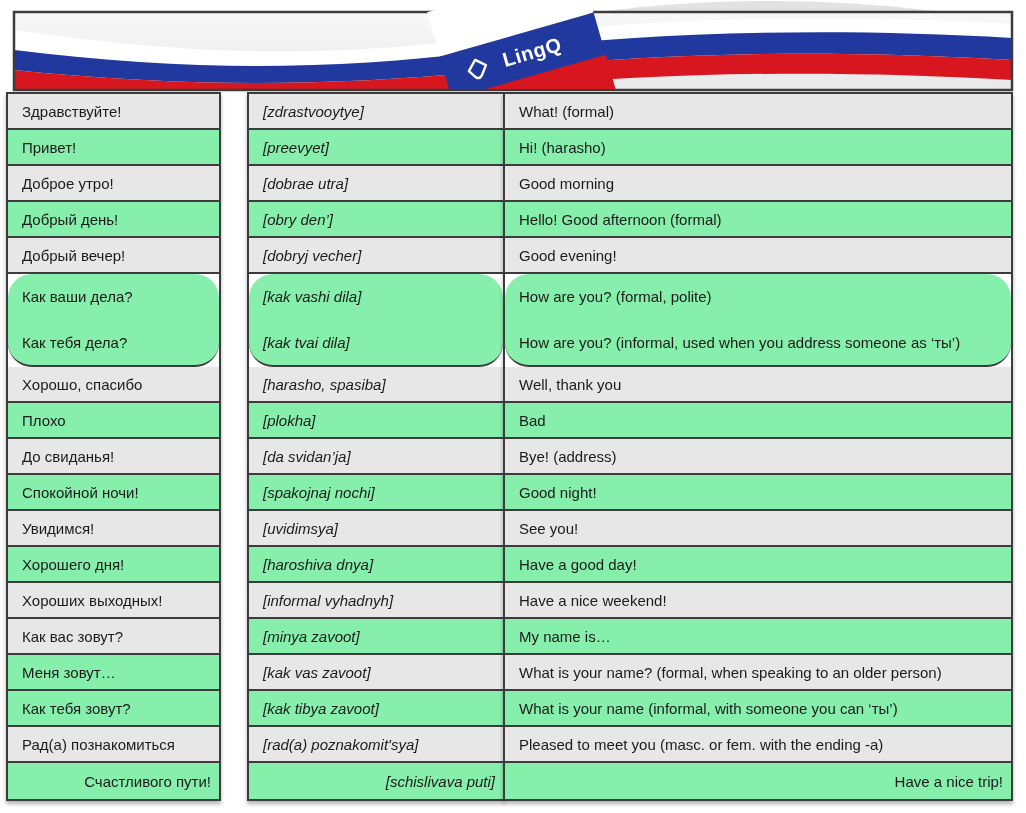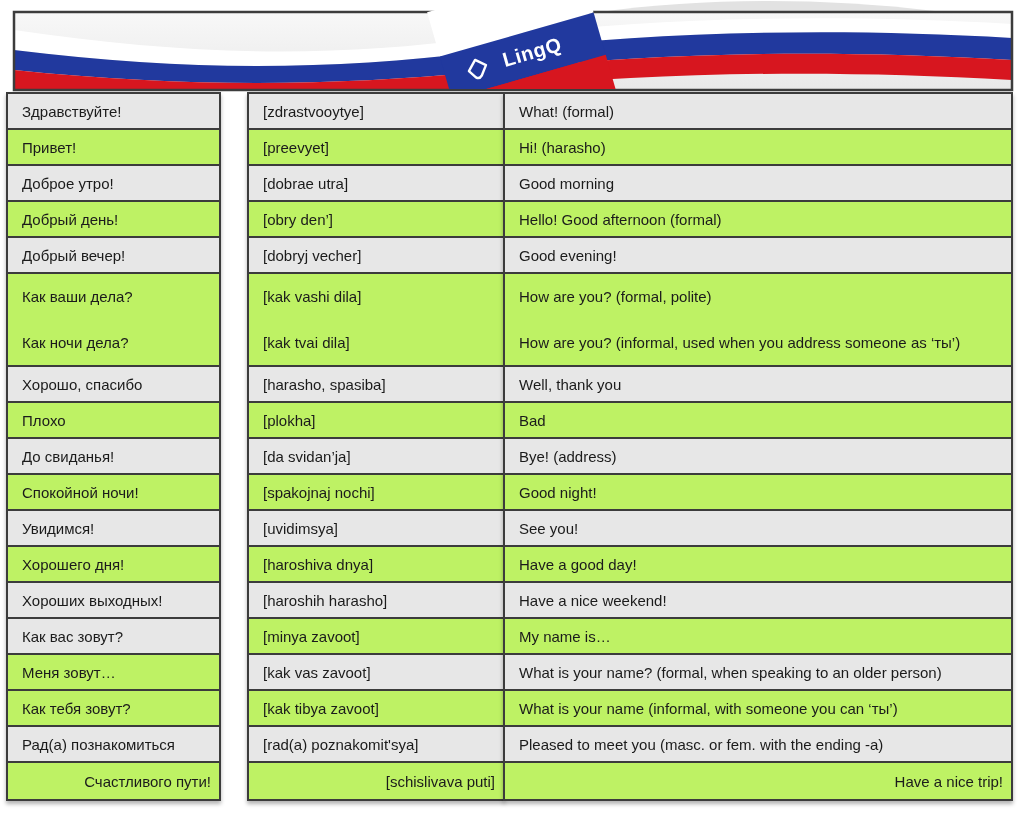--- a/index.html
+++ b/index.html
@@ -20,35 +20,35 @@
   .page{position:absolute;inset:0;background:#fff;}
   svg.banner{position:absolute;left:0;top:0;display:block;}
   .col{
     position:absolute;top:92px;
     box-sizing:border-box;
     border:2px solid var(--border);
     background:#fff;
     box-shadow:0 3px 4px rgba(0,0,0,.30);
   }
   .col-ru{left:6px;width:215px;}
-  .col-tr{left:247px;width:258px;}
+  .col-tr{left:247px;width:258px;font-style:italic;}
   .col-en{left:503px;width:510px;}
   .cell{
     box-sizing:border-box;
     height:36px;
     border-bottom:2px solid var(--border);
     display:flex;flex-direction:column;justify-content:center;align-items:flex-start;
     padding:0 8px 0 14px;
     font-size:15px;color:var(--text);
-    background:#bef264;
+    background:#86efac;
     white-space:nowrap;overflow:hidden;
   }
   .cell:last-child{border-bottom:none;align-items:flex-end;}
   .cell.shaded{background:var(--row-shaded);}
-  .cell.tall{height:93px;justify-content:space-around;}
+  .cell.tall{height:93px;justify-content:space-around;border-radius:24px;}
   .cell .line{line-height:17px;}
 </style>
 </head>
 <body>
 
 <div class="page">
 
   <svg class="banner" width="1026" height="92" viewBox="0 0 1026 92">
     <defs>
       <linearGradient id="bgGrad" x1="0" y1="0" x2="0" y2="1">
@@ -97,21 +97,21 @@
         <div class="line">Доброе утро!</div>
       </div>
       <div class="cell">
         <div class="line">Добрый день!</div>
       </div>
       <div class="cell shaded">
         <div class="line">Добрый вечер!</div>
       </div>
       <div class="cell tall">
         <div class="line">Как ваши дела?</div>
-        <div class="line">Как ночи дела?</div>
+        <div class="line">Как тебя дела?</div>
       </div>
       <div class="cell shaded">
         <div class="line">Хорошо, спасибо</div>
       </div>
       <div class="cell">
         <div class="line">Плохо</div>
       </div>
       <div class="cell shaded">
         <div class="line">До свиданья!</div>
       </div>
@@ -175,21 +175,21 @@
       <div class="cell">
         <div class="line">[spakojnaj nochi]</div>
       </div>
       <div class="cell shaded">
         <div class="line">[uvidimsya]</div>
       </div>
       <div class="cell">
         <div class="line">[haroshiva dnya]</div>
       </div>
       <div class="cell shaded">
-        <div class="line">[haroshih harasho]</div>
+        <div class="line">[informal vyhadnyh]</div>
       </div>
       <div class="cell">
         <div class="line">[minya zavoot]</div>
       </div>
       <div class="cell shaded">
         <div class="line">[kak vas zavoot]</div>
       </div>
       <div class="cell">
         <div class="line">[kak tibya zavoot]</div>
       </div>

